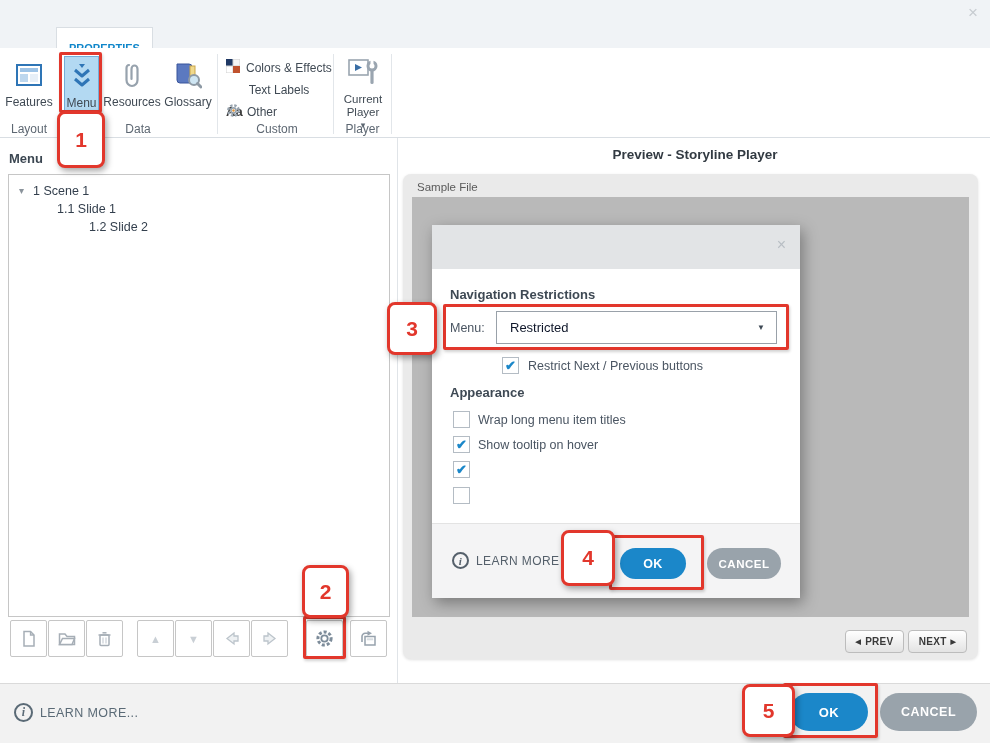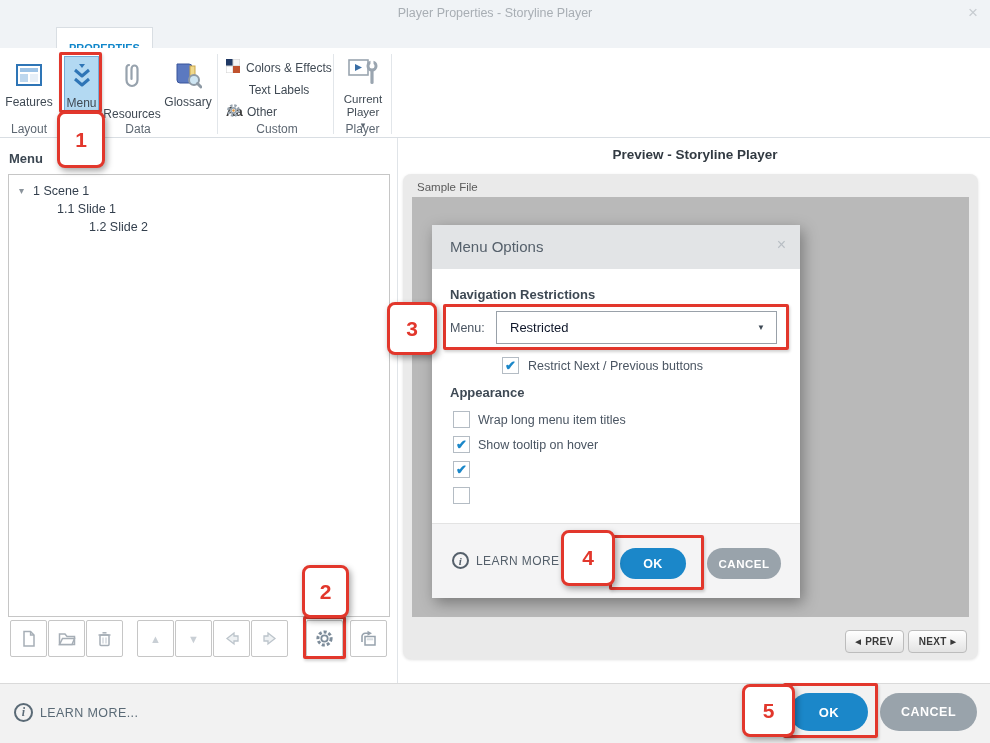--- a/index.html
+++ b/index.html
@@ -17,21 +17,21 @@
     border:1px solid #d9dee3; border-bottom:none; color:#0f86ca; font-weight:bold;
     font-size:11px; line-height:20px;
   }
   
   #ribbon { position:absolute; left:0; top:48px; width:990px; height:90px; background:#fff; border-bottom:1px solid #d9dee3; }
   .bigbtn { position:absolute; display:flex; flex-direction:column; align-items:center; font-size:12px; color:#404a54; }
   .bigbtn .ic { display:flex; align-items:center; justify-content:center; height:34px; margin-bottom:3px; }
   #btn-features { left:2px;  top:10px; width:54px; }
   #btn-menu     { left:64px; top:8px;  width:35px; height:56px; background:#b3d9f2; border:1px solid #74add8; }
   #btn-menu .ic { margin-top:2px; }
-  #btn-resources{ left:102px; top:10px; width:60px;gap:12px; }
+  #btn-resources{ left:102px; top:10px; width:60px; }
   #btn-glossary { left:162px; top:10px; width:52px; }
   #btn-current  { left:337px; top:8px;  width:52px; font-size:11.5px; line-height:13px; text-align:center; }
   .rib-sep { position:absolute; top:6px; height:80px; width:1px; background:#e2e6ea; }
   #sep1 { left:217px; } #sep2 { left:333px; } #sep3 { left:391px; }
   .customrow { position:absolute; left:226px; display:flex; align-items:center; gap:6px; font-size:12px; color:#404a54; height:17px; }
   #row-colors { top:11px; } #row-labels { top:33px; } #row-other { top:55px; }
   .grouplabel { position:absolute; top:74px; font-size:12px; color:#5d6772; text-align:center; }
   #gl-layout { left:0px;   width:58px; }
   #gl-data   { left:80px;  width:116px; }
   #gl-custom { left:222px; width:110px; }
@@ -104,21 +104,20 @@
   #co1 { left:57px;  top:111px; width:48px; height:57px; }
   #co2 { left:302px; top:565px; width:47px; height:53px; }
   #co3 { left:387px; top:302px; width:50px; height:53px; }
   #co4 { left:561px; top:530px; width:54px; height:56px; }
   #co5 { left:742px; top:684px; width:53px; height:53px; }
 </style>
 </head>
 <body>
 
 <div id="topstrip">
-  <div id="win-title">Player Properties - Storyline Player</div>
   <div id="win-close">×</div>
   <div id="tab-properties">PROPERTIES</div>
 </div>
 
 <div id="ribbon">
   <div class="bigbtn" id="btn-features">
     <span class="ic">
       <svg width="26" height="22">
           <rect x="1" y="1" width="24" height="20" fill="#ffffff" stroke="#2e75b6" stroke-width="2"></rect>
           <rect x="4" y="4" width="18" height="4" fill="#9dc3e6"></rect>
@@ -281,21 +280,20 @@
     <span>PREV</span>
   </div>
   <div class="navbtn" id="btn-next">
     <span>NEXT</span>
     <span class="arr">▶</span>
   </div>
 </div>
 
 <div id="dialog">
   <div id="dlg-header">
-    <div id="dlg-title">Menu Options</div>
     <div id="dlg-close">×</div>
   </div>
   <div class="dlg-h2" id="dlg-nav-h">Navigation Restrictions</div>
   <div id="dlg-menu-label">Menu:</div>
   <div id="dlg-dropdown">
     <span class="val">Restricted</span>
     <span class="caret">▼</span>
   </div>
   <span class="cb checked" id="cb-restrict">
     <span class="mark">✔</span>

